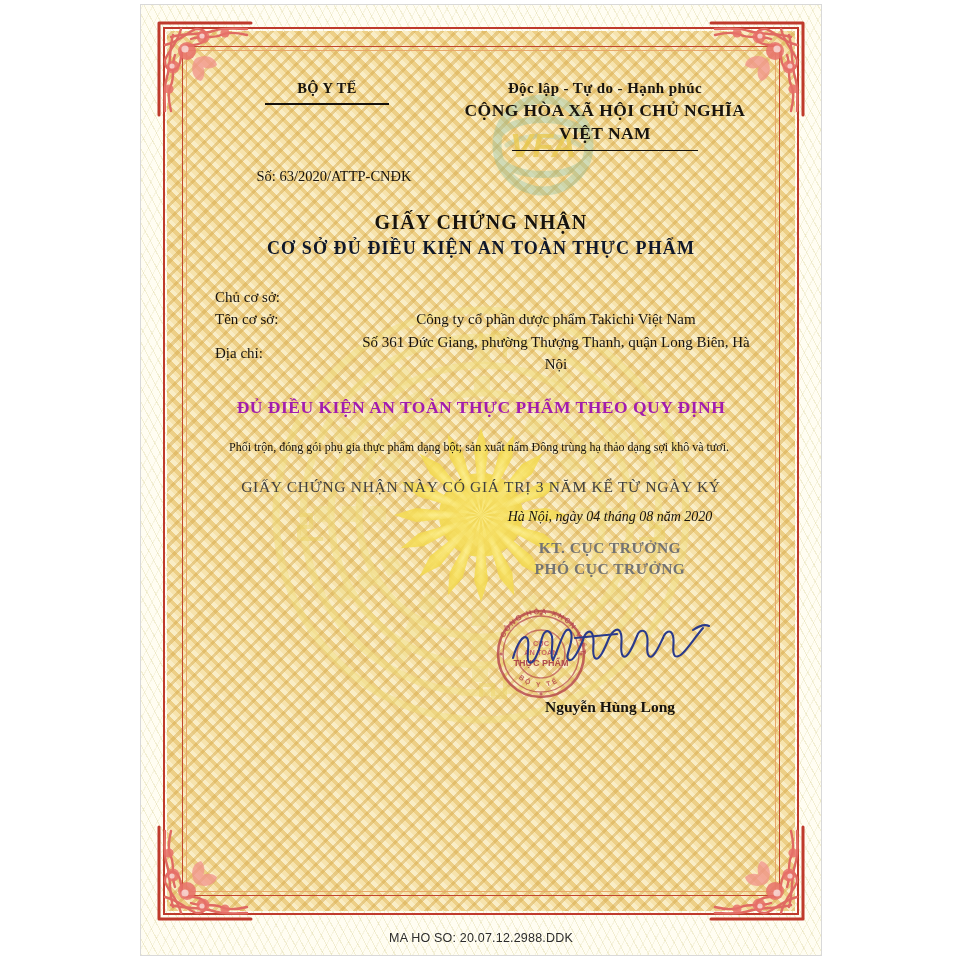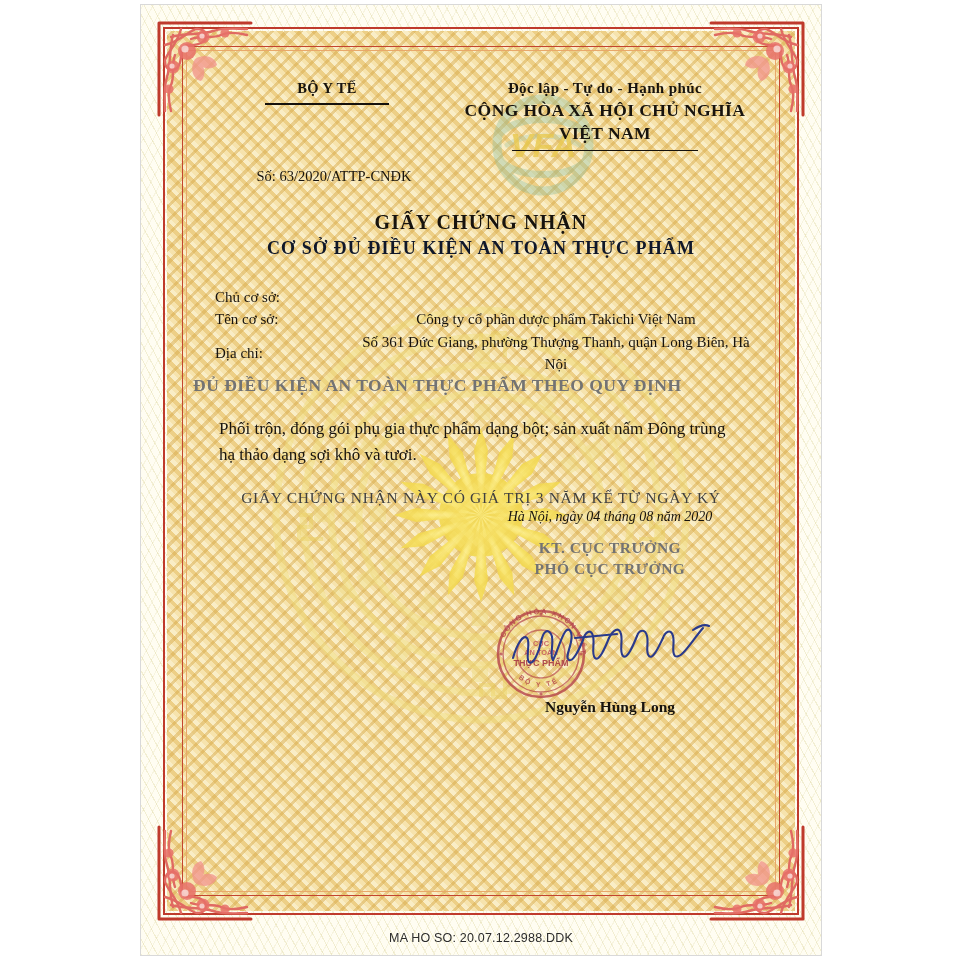--- a/index.html
+++ b/index.html
@@ -197,32 +197,34 @@
     align-items: center;
     font-size: 15px;
     color: #17130e;
     line-height: 1.48;
   }
   .detail-label { width: 138px; flex: 0 0 138px; }
   .detail-value { flex: 1; text-align: center; padding-right: 10px; }
 
   
   .declaration {
+    margin-top: 22px;
+    text-align: center;
     font-size: 17.5px;
     font-weight: bold;
     letter-spacing: .5px;
-    color: #737373;
+    color: #a21caf;
     position: relative;
     z-index: 3;
   }
 
   .scope {
     margin: 20px 30px 0 26px;
-    text-align: left;
-    font-size: 17px;
+    text-align: center;
+    font-size: 12px;
     line-height: 1.5;
     color: #17130e;
     position: relative;
     z-index: 3;
   }
 
   .validity {
     margin-top: 22px;
     text-align: center;
     font-size: 15.5px;

